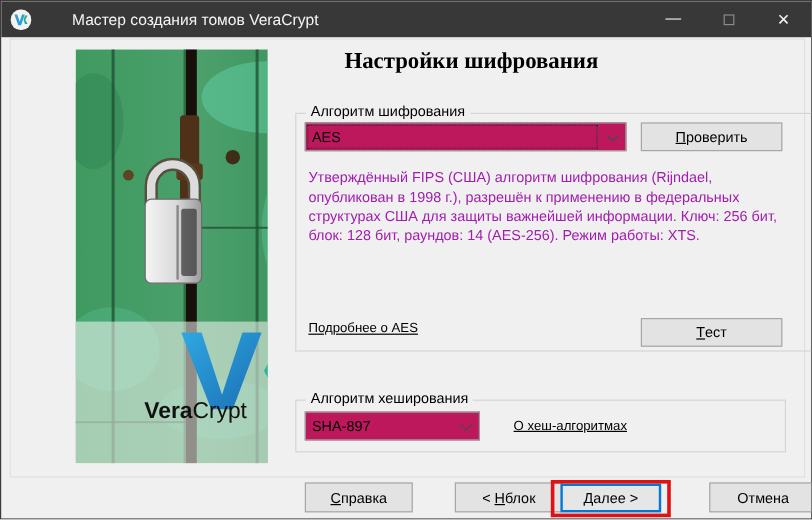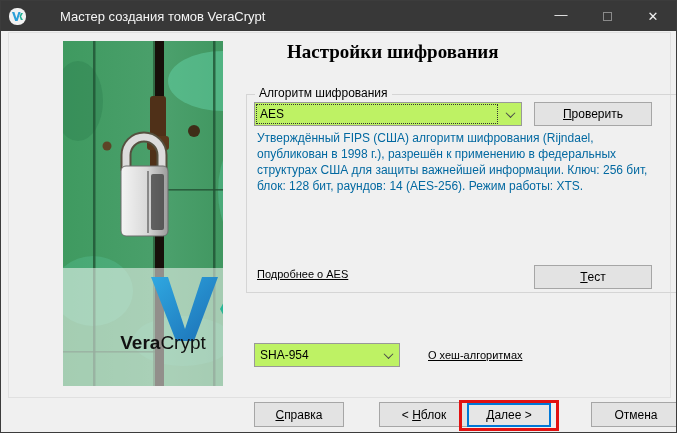--- a/index.html
+++ b/index.html
@@ -26,42 +26,42 @@
   
   .page-title{position:absolute;left:240px;top:40px;font-family:"Liberation Serif",serif;font-weight:bold;font-size:19px;color:#000;margin-left:46px;}
 
   
   .group{position:absolute;border:1px solid #d5d5d5;}
   .group-label{position:absolute;top:-9px;left:8px;background:#f0f0f0;padding:0 4px;font-size:12px;color:#000;white-space:nowrap;}
   .g1{left:245px;top:93px;width:486px;height:199px;}
   .g2{left:245px;top:332px;width:409px;height:44px;}
 
   
-  .combo{position:absolute;height:24px;background:#bef264;border:1px solid #999;display:flex;align-items:center;}
+  .combo{position:absolute;height:24px;background:#be185d;border:1px solid #999;display:flex;align-items:center;}
   .combo-aes{left:253px;top:101px;width:268px;}
   .combo-sha{left:253px;top:342px;width:146px;}
   .combo-text{flex:1;font-size:12px;padding:2px 4px;margin:1px 1px 1px 1px;height:20px;line-height:16px;}
   .focused .combo-text{outline:1px dotted #333;outline-offset:-1px;}
   .chev-zone{width:22px;height:100%;display:flex;align-items:center;justify-content:center;}
   .chev{width:7px;height:7px;border-right:1.6px solid #4a4a4a;border-bottom:1.6px solid #4a4a4a;transform:rotate(45deg) translate(-1px,-1px);}
 
   
   .btn{position:absolute;height:24px;background:#e3e3e3;border:1px solid #a6a6a6;font-size:12px;color:#000;display:flex;align-items:center;justify-content:center;white-space:pre;}
   .btn-check{left:533px;top:101px;width:118px;}
   .btn-test{left:533px;top:264px;width:118px;}
   .btn-help{left:253px;top:401px;width:90px;height:25px;}
   .btn-back{left:378px;top:401px;width:90px;height:25px;}
   .btn-next{left:466px;top:402px;width:84px;height:24px;border:2px solid #0078d7;background:#e6e6e6;}
   .btn-cancel{left:590px;top:401px;width:90px;height:25px;}
   .mn{text-decoration:underline;}
 
   .red-box{position:absolute;left:458px;top:399px;width:100px;height:31px;border:3px solid #e21111;pointer-events:none;}
 
   
-  .desc{position:absolute;left:256px;top:129px;width:402px;font-size:12px;line-height:16px;color:#0369a1;}
+  .desc{position:absolute;left:256px;top:139px;width:402px;font-size:12px;line-height:16px;color:#a21caf;}
   .link{position:absolute;font-size:11px;color:#000;text-decoration:underline;cursor:pointer;white-space:nowrap;}
   .link-aes{left:256px;top:267px;}
   .link-hash{left:427px;top:348px;}
 </style>
 </head>
 <body>
 
 <div class="window">
 
   <div class="titlebar">
@@ -159,23 +159,26 @@
   </div>
 
   <div class="btn btn-check"><span class="mn">П</span><span>роверить</span></div>
 
   <div class="desc">Утверждённый FIPS (США) алгоритм шифрования (Rijndael, опубликован в 1998 г.), разрешён к применению в федеральных структурах США для защиты важнейшей информации. Ключ: 256 бит, блок: 128 бит, раундов: 14 (AES-256). Режим работы: XTS.</div>
 
   <a class="link link-aes">Подробнее о AES</a>
 
   <div class="btn btn-test"><span class="mn">Т</span><span>ест</span></div>
 
+  <div class="group g2">
+    <span class="group-label">Алгоритм хеширования</span>
+  </div>
 
   <div class="combo combo-sha">
-    <div class="combo-text">SHA-954</div>
+    <div class="combo-text">SHA-897</div>
     <div class="chev-zone">
         <div class="chev"></div>
       </div>
   </div>
 
   <a class="link link-hash">О хеш-алгоритмах</a>
 
   <div class="btn btn-help"><span class="mn">С</span><span>правка</span></div>
   <div class="btn btn-back"><span>&lt; </span><span class="mn">Н</span><span>блок</span></div>
   <div class="btn btn-next"><span class="mn">Д</span><span>алее &gt;</span></div>

